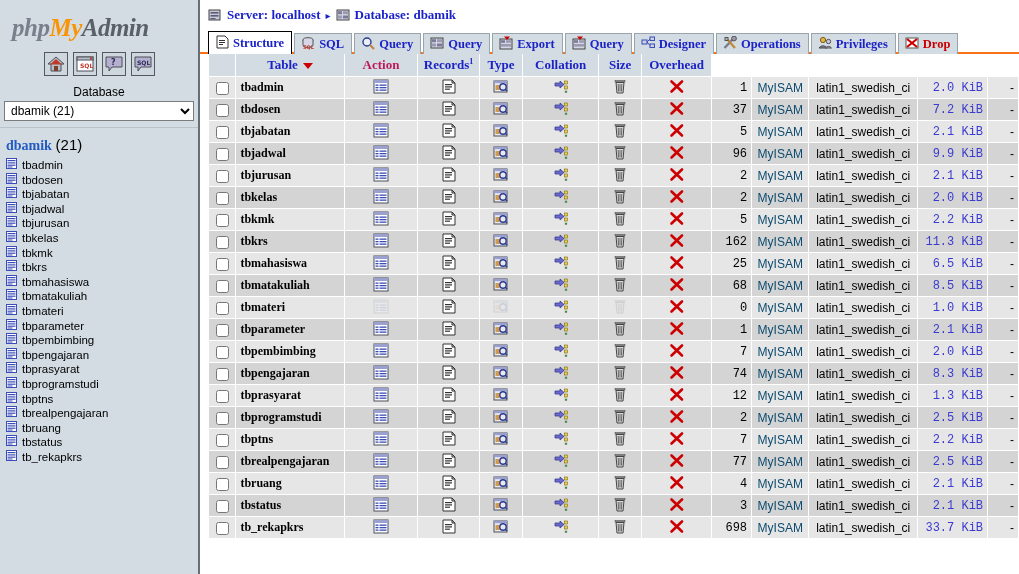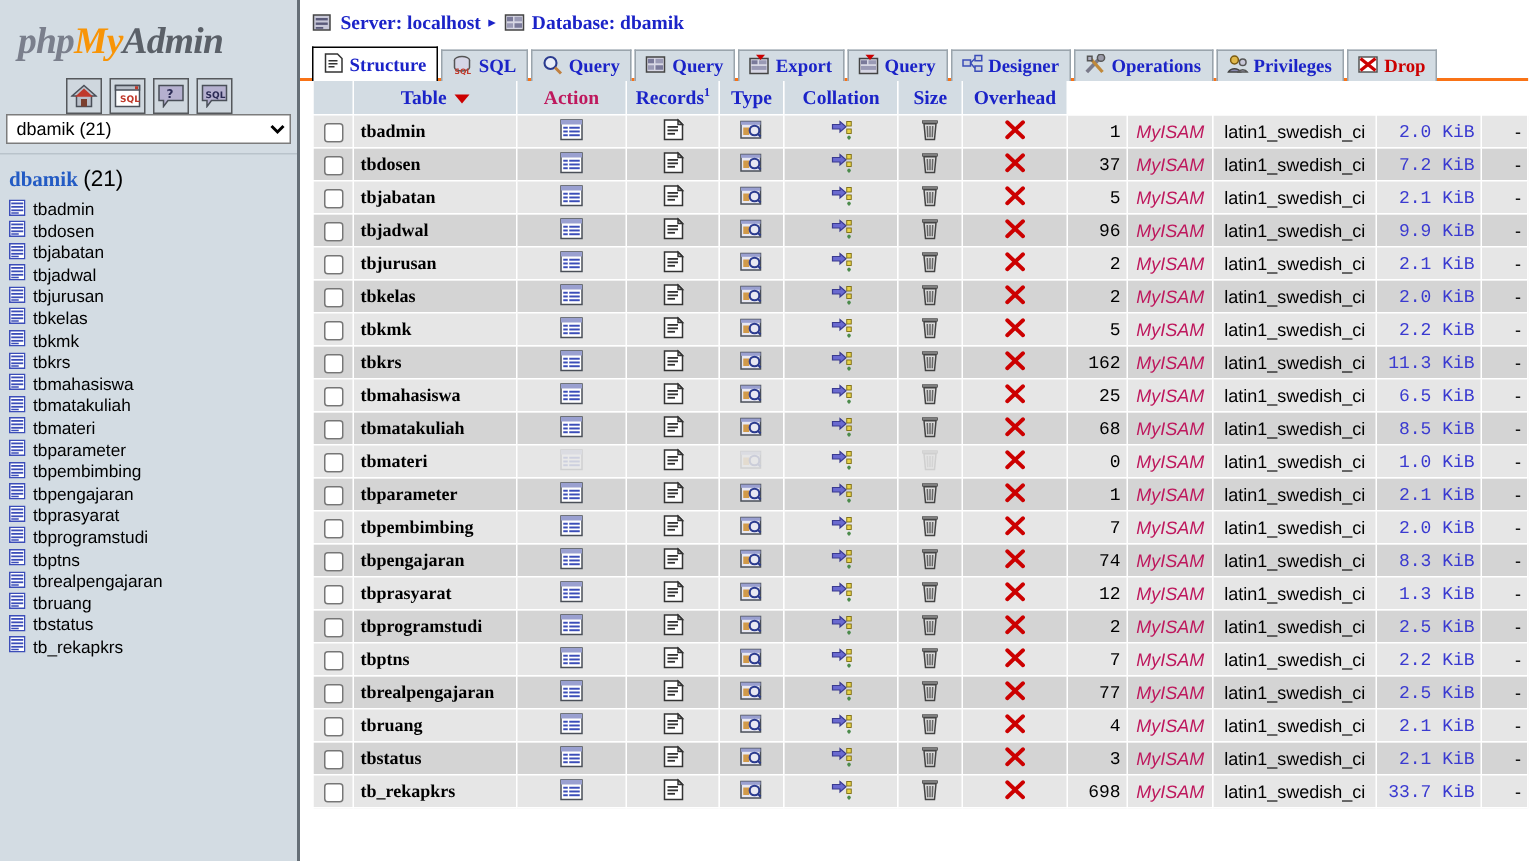--- a/index.html
+++ b/index.html
@@ -196,21 +196,21 @@
     border: 1px solid #ffffff;
     white-space: nowrap;
     font-size: 12px;
   }
   tr.r0 td { background: #e6e6e6; }
   tr.r1 td { background: #d4d4d4; }
   td.c-chk { width: 36px; text-align: center; padding: 0; }
   td.c-name { width: 132px; font-weight: bold; color: #000; font-family: "Liberation Serif", serif; font-size: 13.5px; padding-left: 6px; }
   td.c-act { width: 26px; text-align: center; padding: 0; }
   td.c-rec { width: 62px; text-align: right; font-family: "Liberation Mono", monospace; font-size: 11px; color: #000; padding-right: 6px; }
-  td.c-type { width: 58px; text-align: center; color: #be185d; font-style: italic; }
+  td.c-type { width: 58px; text-align: center; color: #0c4a6e; }
   td.c-coll { width: 118px; text-align: center; color: #000; }
   td.c-size { width: 72px; text-align: right; font-family: "Liberation Mono", monospace; font-size: 11.5px; color: #3a3ad0; padding-right: 8px; }
   td.c-over { width: 80px; text-align: right; color: #000; padding-right: 8px; }
 
   th.h-chk { width: 36px; }
   th.h-name { width: 132px; }
   th.h-act { width: 156px; }
   th.h-rec { width: 62px; }
   th.h-type { width: 58px; }
   th.h-coll { width: 118px; }
@@ -269,20 +269,21 @@
         </svg>
       </div>
       <div class="sq-btn">
         <svg width="18" height="16" viewBox="0 0 18 16">
           <path d="M1,1 H17 V11 H7 L4,15 V11 H1 Z" fill="#b5b0cf" stroke="#4a4f58"></path>
           <text x="3" y="9" font-family="DejaVu Sans" font-size="6" font-weight="bold" fill="#2b2b55">SQL</text>
         </svg>
       </div>
     </div>
 
+    <div class="db-label">Database</div>
     <div class="db-select-wrap">
       <select class="db-select">
         <option>dbamik (21)</option>
       </select>
     </div>
 
     <div class="sidebar-sep"></div>
 
     <div class="db-title">
       <b>dbamik</b>

